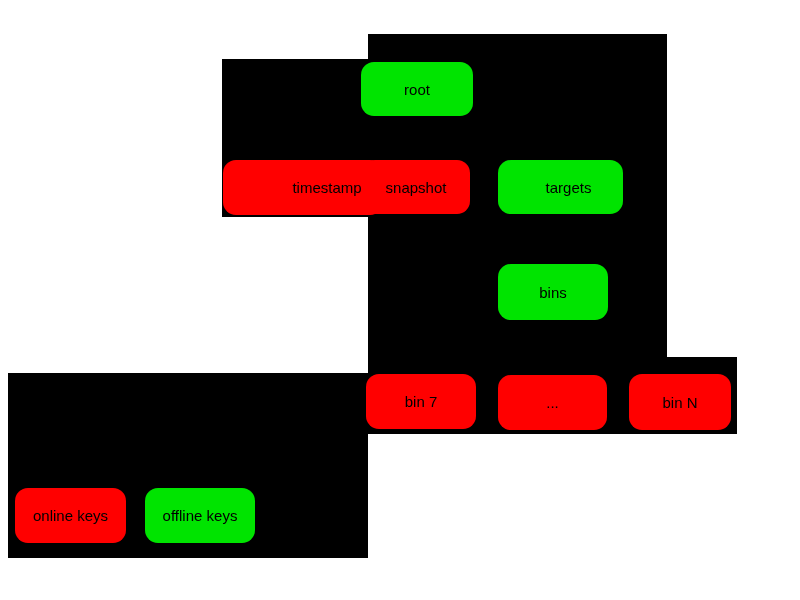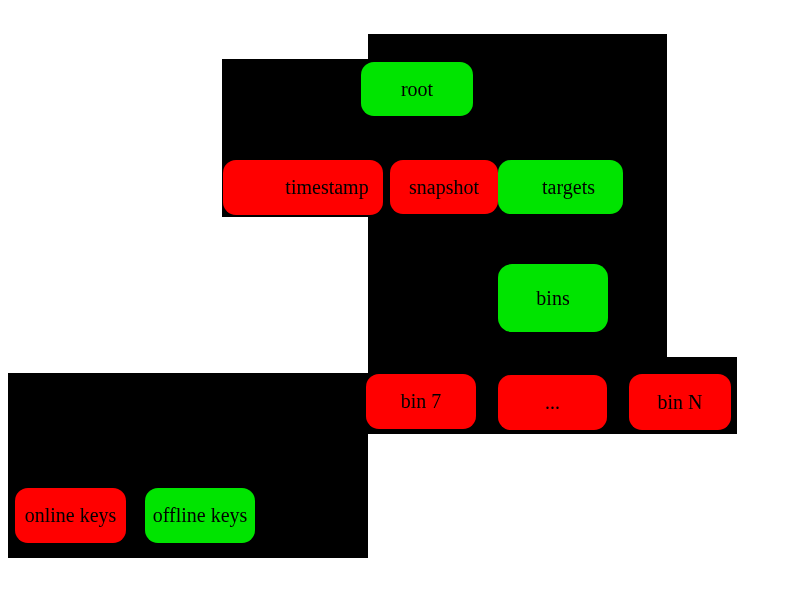--- a/index.html
+++ b/index.html
@@ -25,51 +25,50 @@
   #group-bin-n-ext  { left: 667px; top: 357px; width:  70px; height:  77px; }
   #group-legend     { left:   8px; top: 373px; width: 360px; height: 185px; }
 
   
   .node {
     position: absolute;
     border-radius: 13px;
     display: flex;
     align-items: center;
     justify-content: center;
-    font-size: 20px;
+    font-size: 15px;
     color: #000000;
     z-index: 2;
-    font-family: Liberation Serif, serif;
   }
   #node-root         { left: 361px; top:  62px; width: 112px; height: 54px; }
   #node-timestamp    { left: 223px; top: 160px; width: 112px; height: 55px; padding-left: 48px; }
   #node-snapshot     { left: 362px; top: 160px; width: 108px; height: 54px; }
   #node-targets      { left: 498px; top: 160px; width: 109px; height: 54px; padding-left: 16px; }
-  #node-bins         { left: 498px; top: 264px; width: 110px; height: 68px; border-radius: 14px; }
+  #node-bins         { left: 498px; top: 264px; width: 110px; height: 56px; }
   #node-bin-1        { left: 366px; top: 374px; width: 110px; height: 55px; }
   #node-bin-ellipsis { left: 498px; top: 375px; width: 109px; height: 55px; }
   #node-bin-n        { left: 629px; top: 374px; width: 102px; height: 56px; }
   #legend-online-keys  { left:  15px; top: 488px; width: 111px; height: 55px; }
   #legend-offline-keys { left: 145px; top: 488px; width: 110px; height: 55px; }
 </style>
 </head>
 <body>
 
 <div id="canvas">
 
   <div class="group" id="group-top"></div>
   <div class="group" id="group-timestamp"></div>
   <div class="group" id="group-bin-n-ext"></div>
   <div class="group" id="group-legend"></div>
 
   <div class="node" id="node-root" style="background: rgb(0, 228, 0);">root</div>
 
   <div class="node" id="node-timestamp" style="background: rgb(255, 0, 0);">timestamp</div>
 
-  <div class="node" id="node-snapshot" style="background: rgb(255, 0, 0); margin-left: 28px;">snapshot</div>
+  <div class="node" id="node-snapshot" style="background: rgb(255, 0, 0);">snapshot</div>
 
   <div class="node" id="node-targets" style="background: rgb(0, 228, 0);">targets</div>
 
   <div class="node" id="node-bins" style="background: rgb(0, 228, 0);">bins</div>
 
   <div class="node" id="node-bin-1" style="background: rgb(255, 0, 0);">bin 7</div>
 
   <div class="node" id="node-bin-ellipsis" style="background: rgb(255, 0, 0);">...</div>
 
   <div class="node" id="node-bin-n" style="background: rgb(255, 0, 0);">bin N</div>

